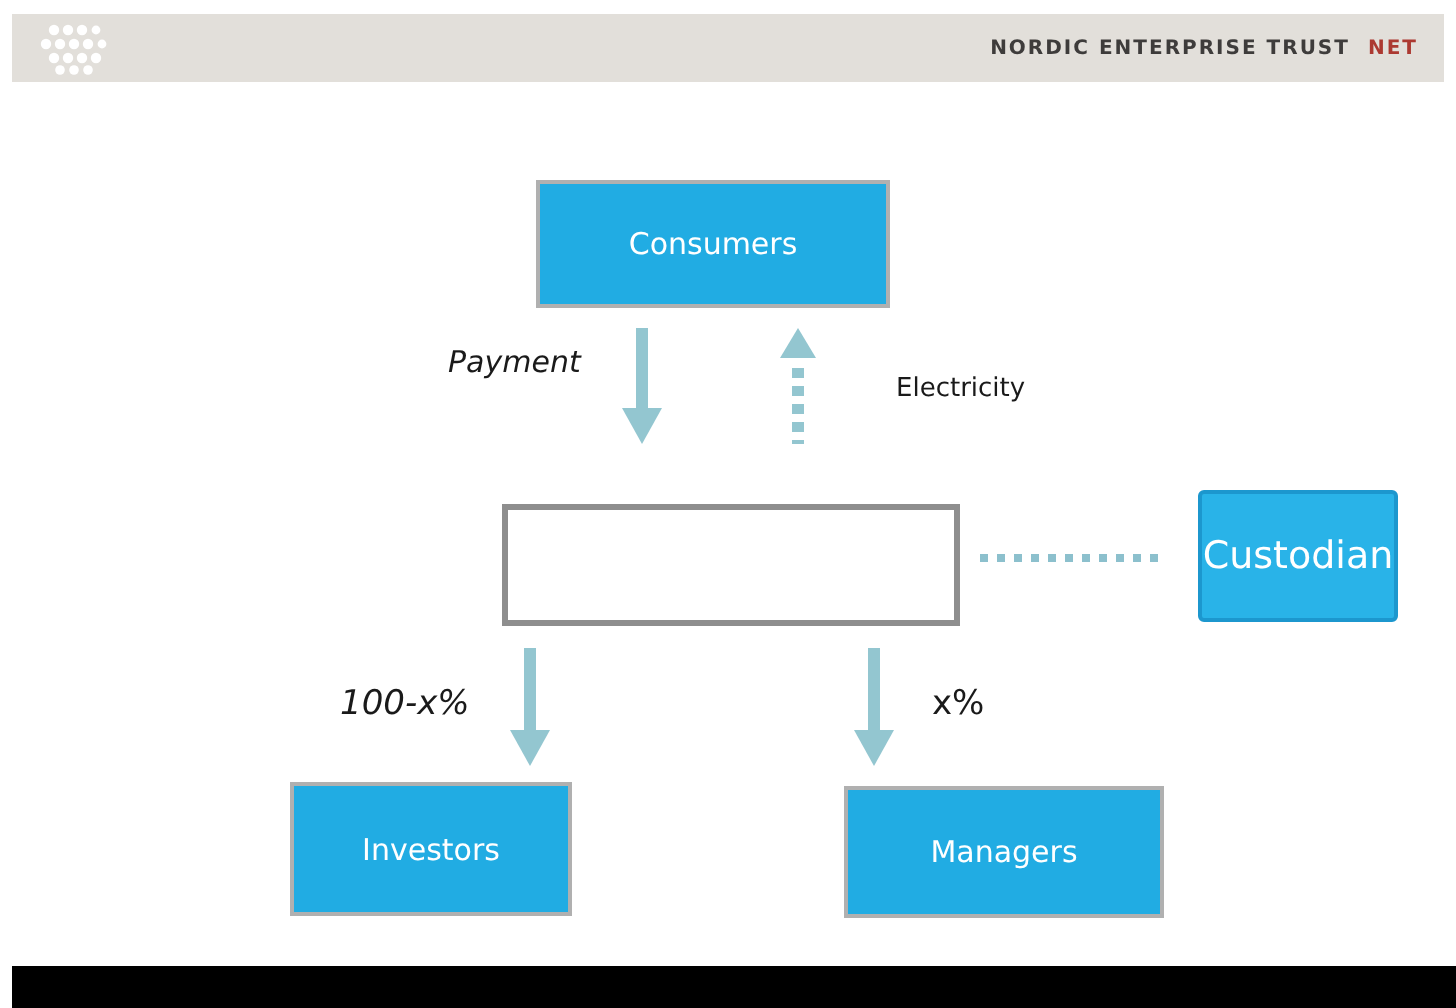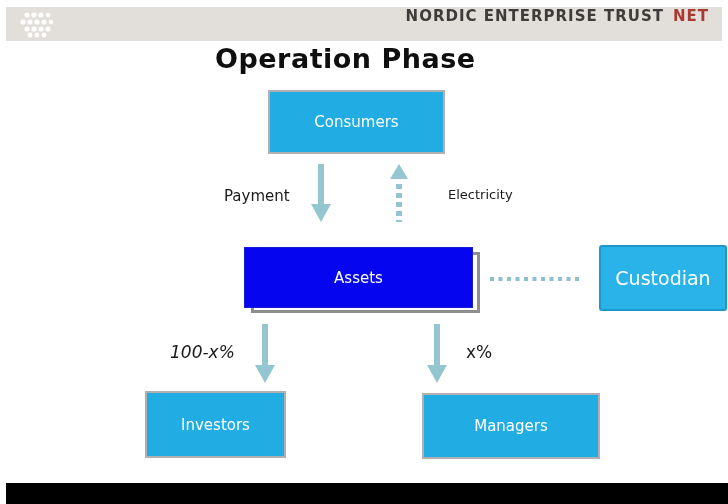--- a/index.html
+++ b/index.html
@@ -13,57 +13,57 @@
   
   .header-band{
     position:absolute;left:6px;top:7px;width:716px;height:34px;
     background:#e2dfda;
   }
   .logo{
     position:absolute;left:5px;top:2px;width:48px;height:30px;
   }
   .brand{
     position:absolute;right:13px;top:0;height:34px;
-    display:flex;align-items:flex-start;
-    font-size:15px;font-weight:bold;letter-spacing:1px;
+    display:flex;align-items:center;
+    font-size:10px;font-weight:bold;letter-spacing:1px;
     color:#3e3c3b;white-space:nowrap;
   }
   .brand .accent{color:#ac3931;margin-left:9px;}
   
   .title{
     position:absolute;left:215px;top:43px;
     font-size:27px;font-weight:bold;color:#0f0f0f;letter-spacing:0.5px;
   }
   
   .node{
     position:absolute;box-sizing:border-box;
     display:flex;align-items:center;justify-content:center;
     color:#ffffff;font-size:15px;
   }
   .node-cyan{background:#21ace3;border:2px solid #b0b0b0;}
   .node-consumers{left:268px;top:90px;width:177px;height:64px;}
   .node-investors{left:145px;top:391px;width:141px;height:67px;}
-  .node-managers{left:422px;top:393px;width:178px;height:66px;}
+  .node-managers{left:422px;top:393px;width:160px;height:66px;}
   .assets-back{
     position:absolute;left:251px;top:252px;width:229px;height:61px;
     box-sizing:border-box;background:#ffffff;border:3px solid #8e8e8e;
   }
   .node-assets{
     left:244px;top:247px;width:229px;height:61px;
     background:#0505ef;border:1px solid #1a1ad0;
   }
   .node-custodian{
-    left:599px;top:245px;width:128px;height:66px;
+    left:599px;top:245px;width:100px;height:66px;
     background:#29b3e8;border:2px solid #1c97ce;border-radius:3px;
     font-size:19px;
     justify-content:center;
   }
   
   .flow-label{position:absolute;color:#1a1a1a;}
-  .lbl-payment{left:224px;top:187px;font-size:15px;}
+  .lbl-payment{left:224px;top:172px;font-size:15px;font-style:italic;}
   .lbl-electricity{left:448px;top:187px;font-size:13px;}
   .lbl-investor-share{left:170px;top:342px;font-size:17px;font-style:italic;}
   .lbl-manager-share{left:466px;top:342px;font-size:17px;}
   
   .arrow{position:absolute;}
   .arr-payment{left:309px;top:164px;}
   .arr-electricity{left:387px;top:164px;}
   .arr-investor{left:253px;top:324px;}
   .arr-manager{left:425px;top:324px;}
   .connector{left:488px;top:275px;}
@@ -98,42 +98,38 @@
           <circle cx="26" cy="26" r="2.4"></circle>
           <circle cx="33" cy="26" r="2.4"></circle>
       </g>
     </svg>
     <div class="brand">
       <span>NORDIC ENTERPRISE TRUST</span>
       <span class="accent">NET</span>
     </div>
   </div>
 
-  <div class="title">Operation Phase</div>
 
   <div class="node node-cyan node-consumers">
     <span>Consumers</span>
   </div>
 
   <span class="flow-label lbl-payment">Payment</span>
   <svg class="arrow arr-payment" width="24" height="58" viewBox="0 0 24 58">
     <rect x="9" y="0" width="6" height="41" fill="#93c6d0"></rect>
     <polygon points="2,40 22,40 12,58" fill="#93c6d0"></polygon>
   </svg>
 
   <svg class="arrow arr-electricity" width="24" height="58" viewBox="0 0 24 58">
     <polygon points="12,0 3,15 21,15" fill="#93c6d0"></polygon>
     <line x1="12" y1="20" x2="12" y2="58" stroke="#93c6d0" stroke-width="6" stroke-dasharray="5 4"></line>
   </svg>
   <span class="flow-label lbl-electricity">Electricity</span>
 
   <div class="assets-back"></div>
-  <div class="node node-assets">
-    <span>Assets</span>
-  </div>
 
   <svg class="arrow connector" width="96" height="8" viewBox="0 0 96 8">
     <line x1="2" y1="4" x2="94" y2="4" stroke="#8cc0cd" stroke-width="4" stroke-dasharray="4 4.5"></line>
   </svg>
 
   <div class="node node-custodian">
     <span>Custodian</span>
   </div>
 
   <span class="flow-label lbl-investor-share">100-x%</span>

